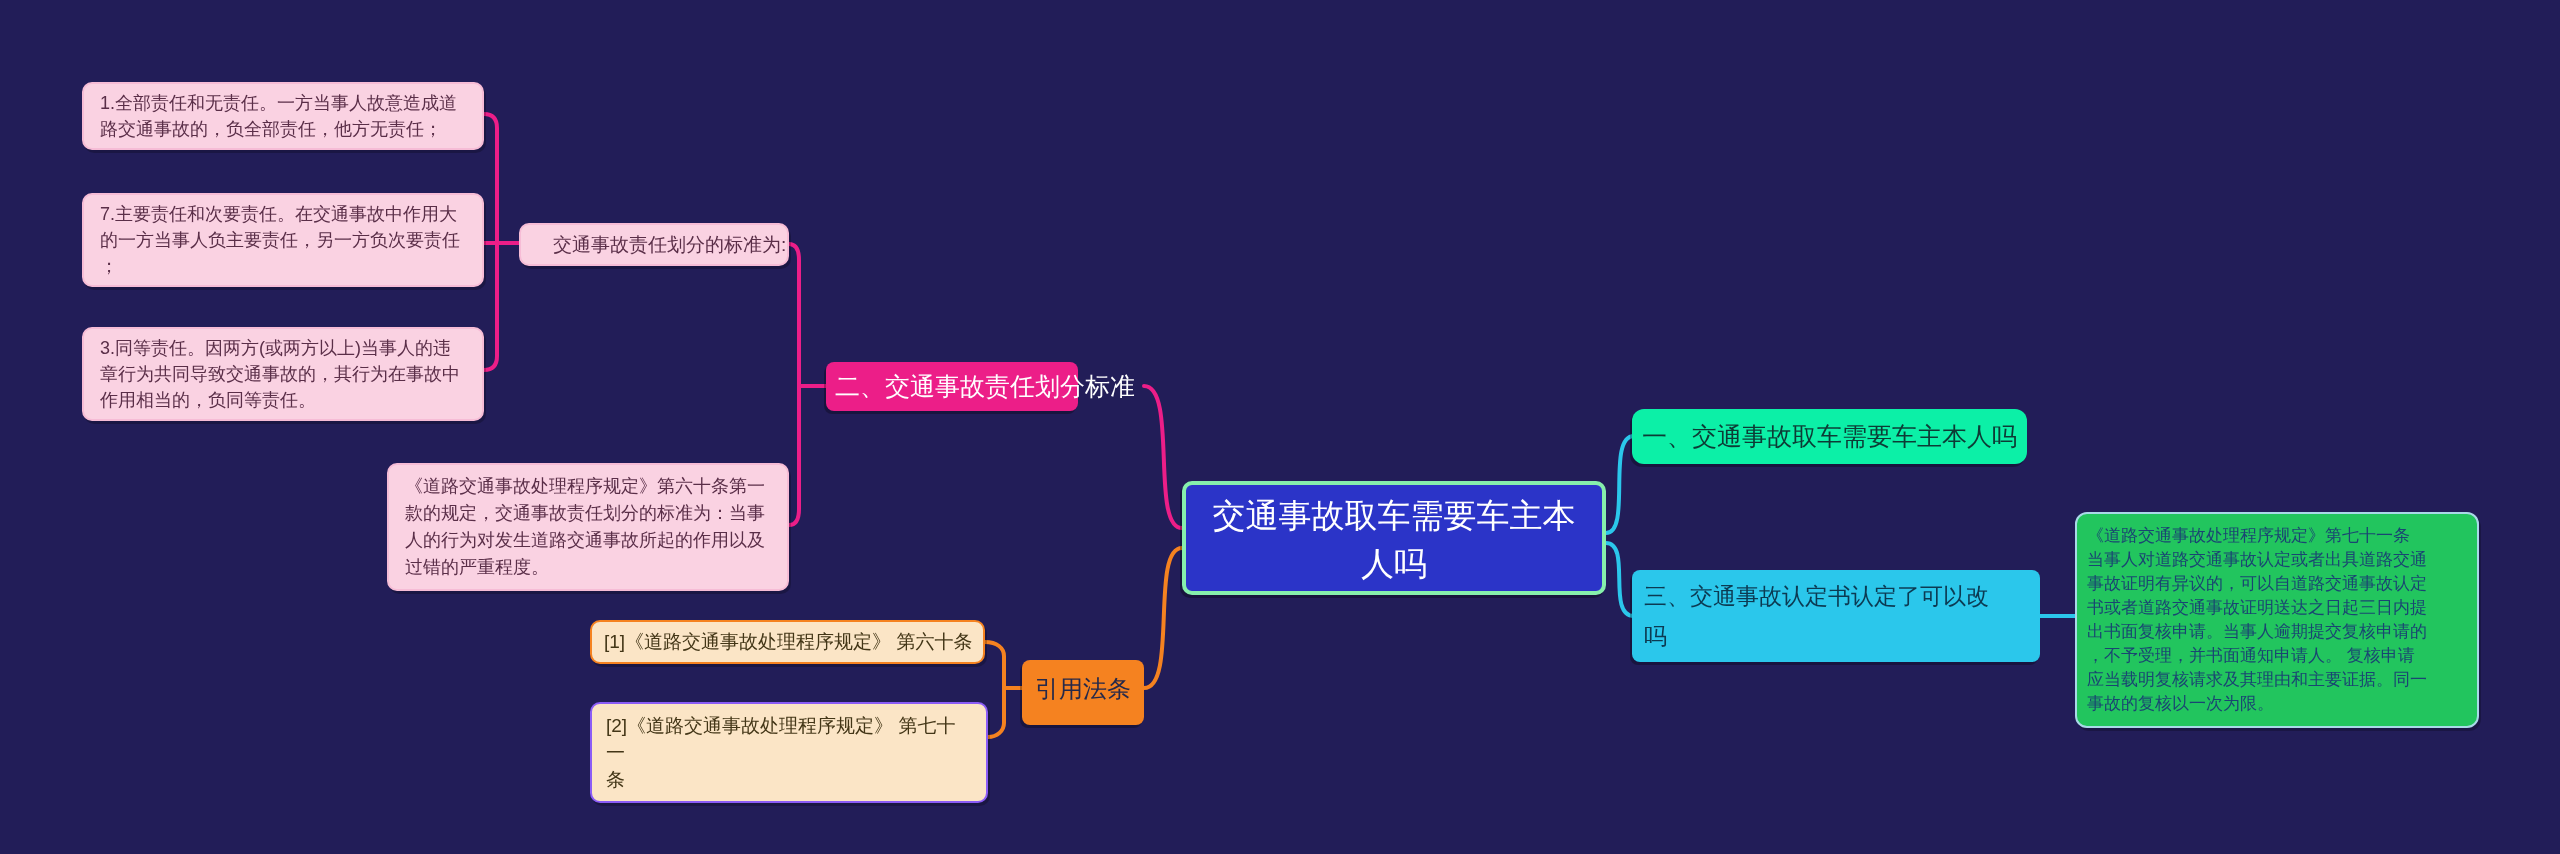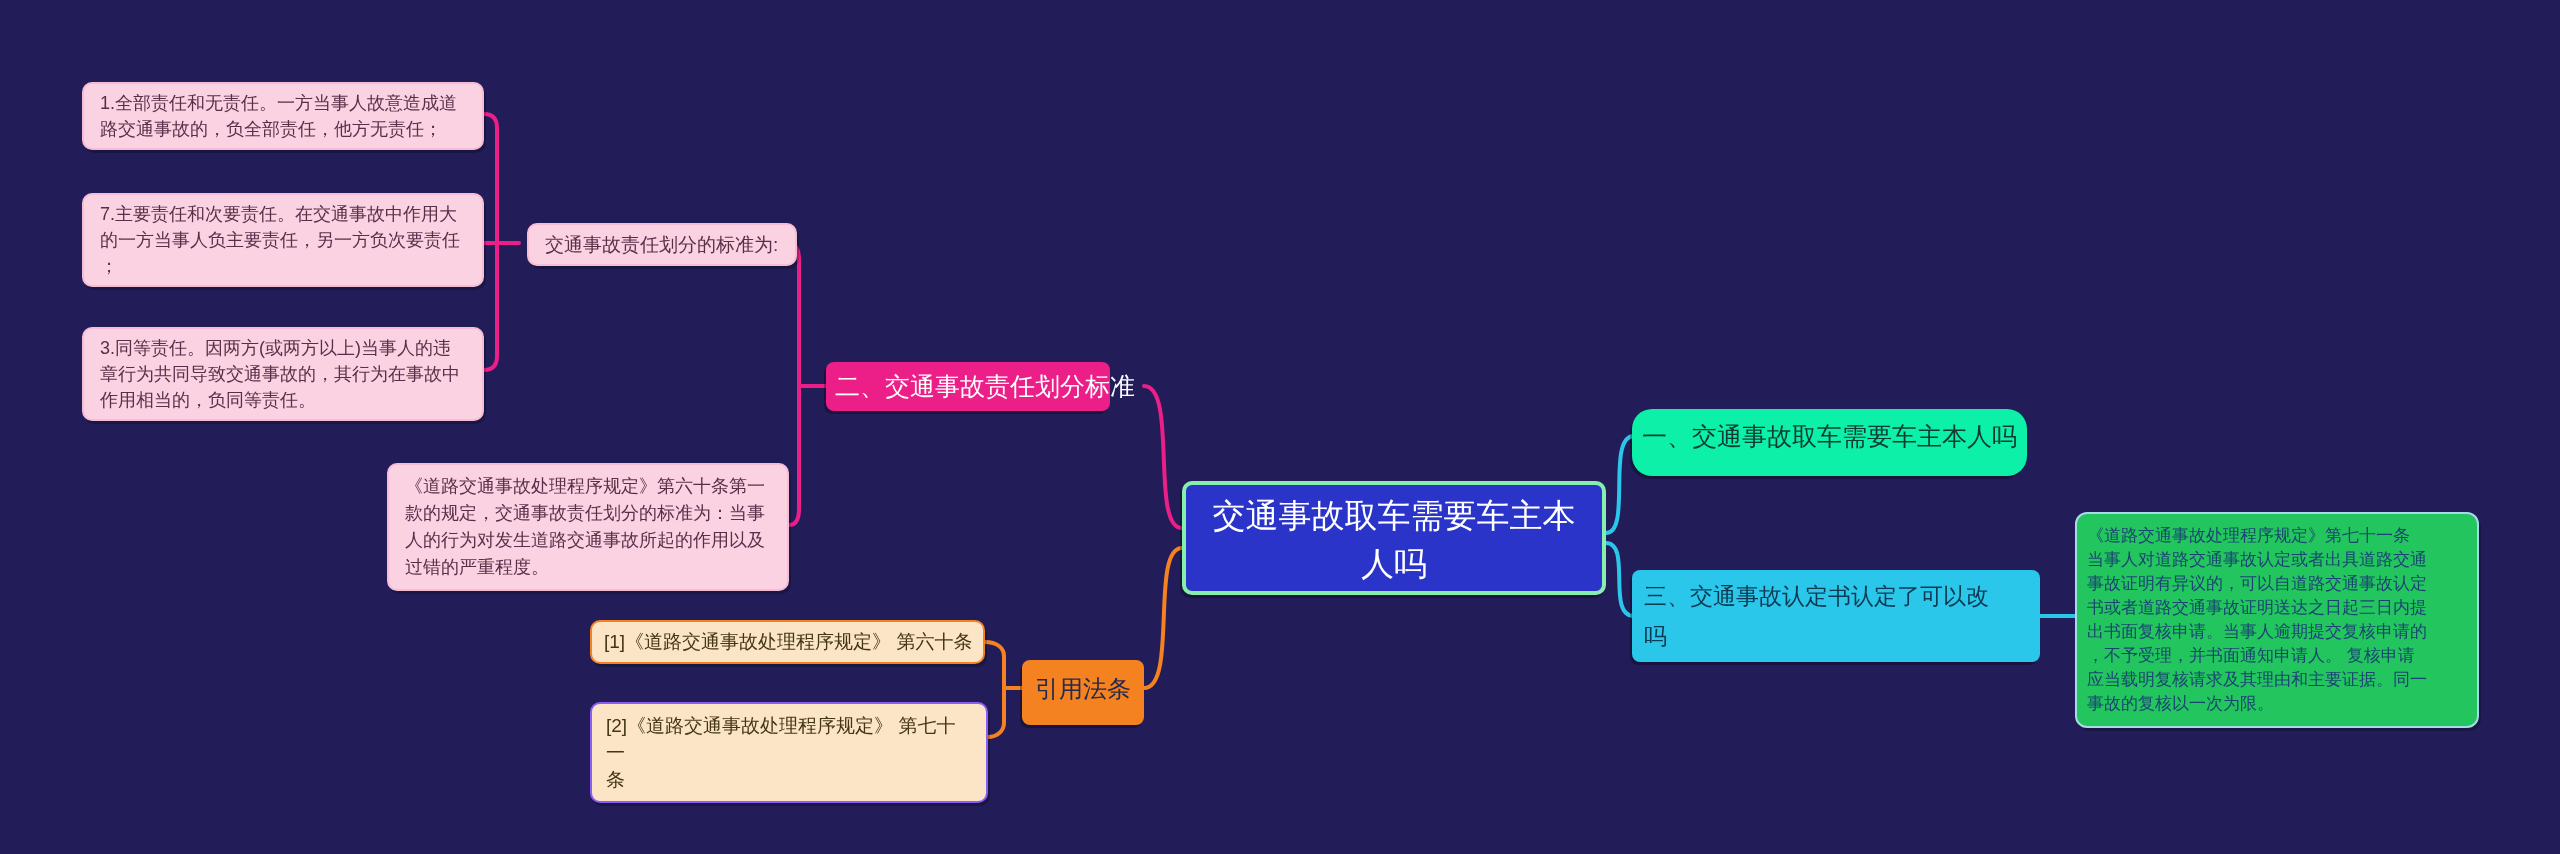--- a/index.html
+++ b/index.html
@@ -34,43 +34,42 @@
     line-height: 26px;
     color: #5a2e48;
     box-shadow: 2px 3px 0 rgba(0,0,0,0.22);
   }
   .pink-note {
     left: 519px; top: 223px;
     width: 270px; height: 43px;
     background: #fad2e2;
     border: 2px solid #f6bcd6;
     border-radius: 10px;
-    padding: 0 16px;
+    padding: 0 32px;
     font-size: 19px;
     line-height: 39px;
     color: #5a2e48;
     white-space: nowrap;
     box-shadow: 2px 3px 0 rgba(0,0,0,0.22);
-    margin-left: 8px;
   }
   .pink-law {
     left: 387px; top: 463px;
     width: 402px;
     background: #fad2e2;
     border: 2px solid #f6bcd6;
     border-radius: 10px;
     padding: 8px 16px;
     font-size: 18px;
     line-height: 27px;
     color: #5a2e48;
     box-shadow: 2px 3px 0 rgba(0,0,0,0.22);
   }
   .magenta-node {
     left: 826px; top: 362px;
-    width: 284px; height: 49px;
+    width: 252px; height: 49px;
     background: #ec1e88;
     border-radius: 8px;
     padding: 0 9px;
     font-size: 25px;
     line-height: 49px;
     color: #ffffff;
     text-align: center;
     white-space: nowrap;
     box-shadow: -2px 3px 0 rgba(0,0,0,0.28);
   }
@@ -82,23 +81,23 @@
     border-radius: 10px;
     padding: 7px 20px;
     font-size: 33px;
     line-height: 48px;
     color: #ffffff;
     text-align: center;
     box-shadow: -2px 3px 0 rgba(0,0,0,0.3);
   }
   .green-node {
     left: 1632px; top: 409px;
-    width: 395px; height: 67px;
+    width: 395px; height: 55px;
     background: #0cf0a7;
-    border-radius: 20px;
+    border-radius: 12px;
     padding: 0 10px;
     font-size: 25px;
     line-height: 55px;
     color: #0d3b35;
     text-align: center;
     white-space: nowrap;
     box-shadow: -2px 3px 0 rgba(0,0,0,0.28);
   }
   .cyan-node {
     left: 1632px; top: 570px;

